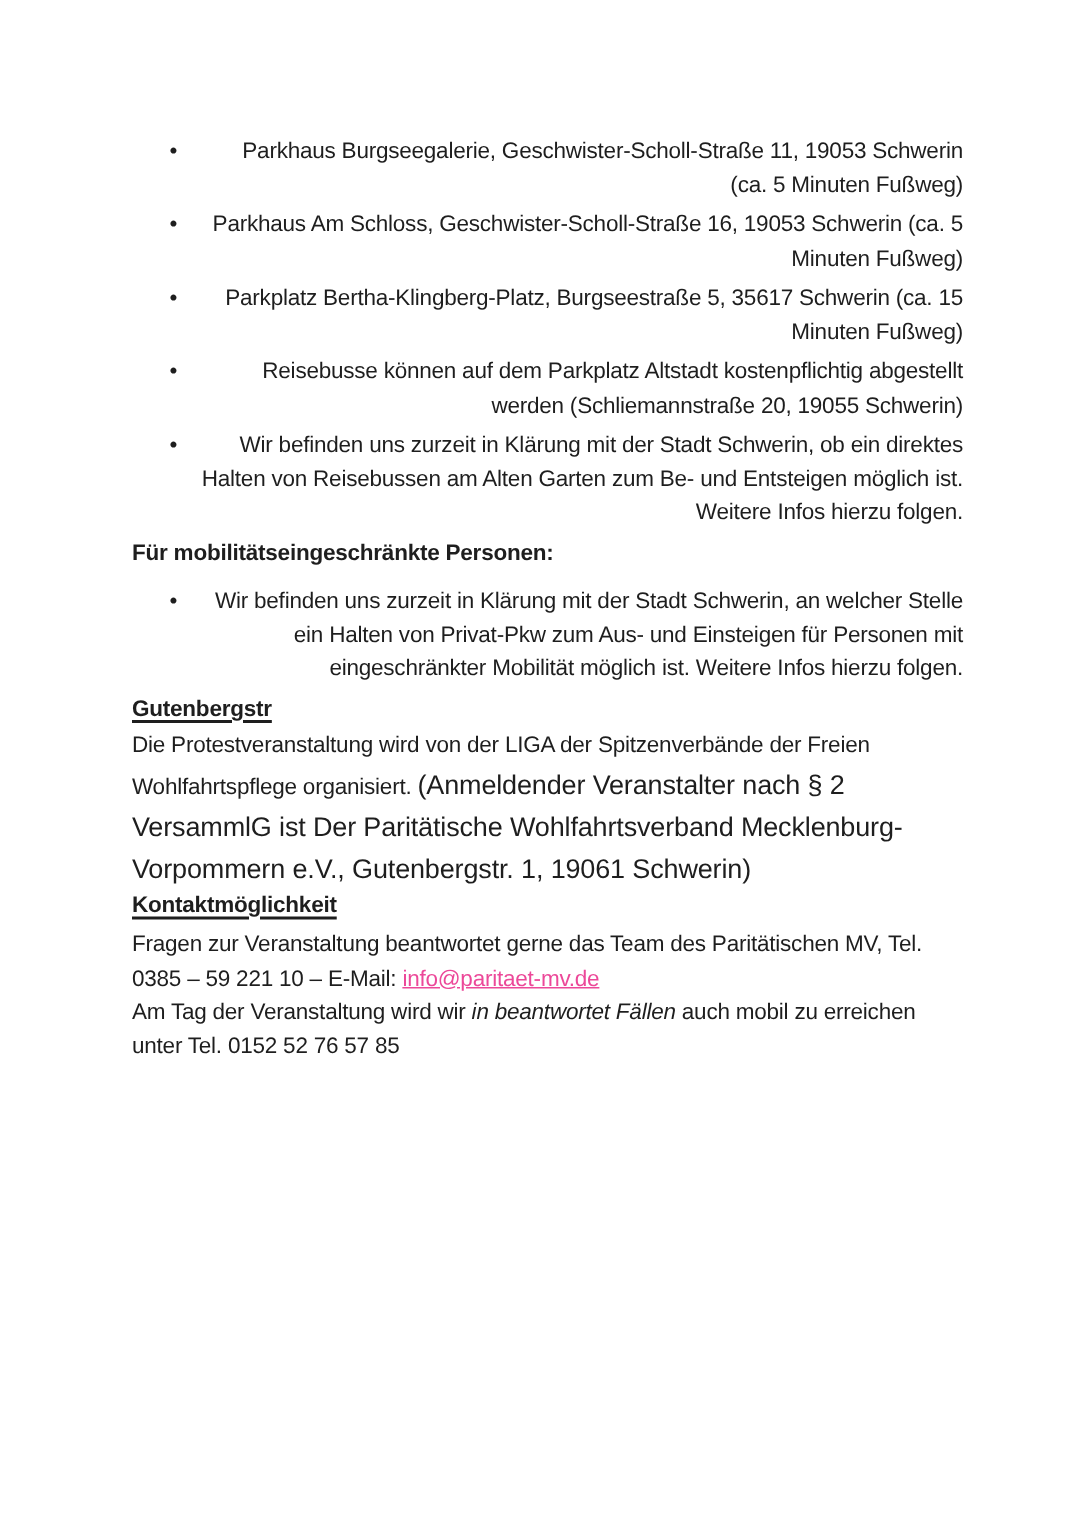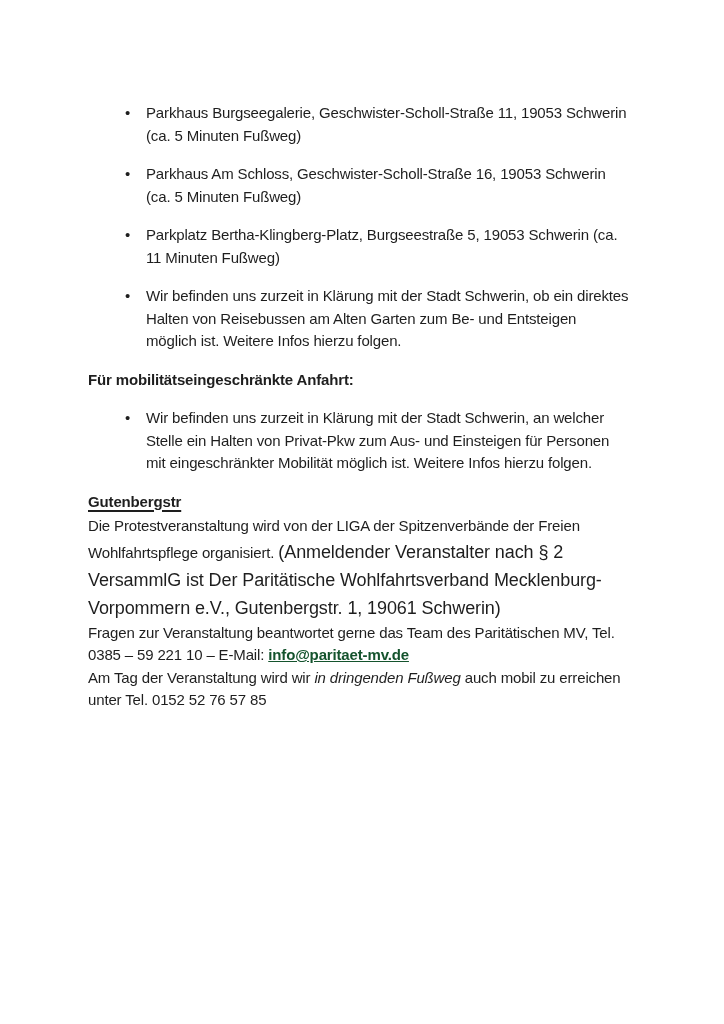--- a/index.html
+++ b/index.html
@@ -26,21 +26,22 @@
   .content { width: 558px; }
 
   ul.bullets {
     list-style: none;
     margin: 0;
     padding: 0 0 0 42px;
   }
   ul.bullets li {
     position: relative;
     max-width: 512px;
-    margin: 16px;
+    margin: 4px;
+    text-align: right;
   }
   ul.bullets li::before {
     content: "\2022";
     position: absolute;
     left: -21px;
     top: 0;
     color: #1e1e1e;
   }
 
   .h-bold {
@@ -63,59 +64,60 @@
 
   p.para { margin: 0; max-width: 558px; }
 
   .small {
     font-size: 18px;
     line-height: 28px;
     letter-spacing: -0.1px;
   }
 
   a.link {
-    color: #14532d;
+    color: #ec4899;
     text-decoration: underline;
     cursor: pointer;
-    font-weight: bold;
   }
   em { font-style: italic; }
 </style>
 </head>
 <body>
 
 <div class="page">
   <div class="content">
 
     <ul class="bullets mb10">
       <li>Parkhaus Burgseegalerie, Geschwister-Scholl-Straße 11, 19053 Schwerin (ca. 5 Minuten Fußweg)</li>
       <li>Parkhaus Am Schloss, Geschwister-Scholl-Straße 16, 19053 Schwerin (ca. 5 Minuten Fußweg)</li>
-      <li>Parkplatz Bertha-Klingberg-Platz, Burgseestraße 5, 19053 Schwerin (ca. 11 Minuten Fußweg)</li>
+      <li>Parkplatz Bertha-Klingberg-Platz, Burgseestraße 5, 35617 Schwerin (ca. 15 Minuten Fußweg)</li>
     </ul>
 
 
     <ul class="bullets mb4">
+      <li>Reisebusse können auf dem Parkplatz Altstadt kostenpflichtig abgestellt werden (Schliemannstraße 20, 19055 Schwerin)</li>
       <li>Wir befinden uns zurzeit in Klärung mit der Stadt Schwerin, ob ein direktes Halten von Reisebussen am Alten Garten zum Be- und Entsteigen möglich ist. Weitere Infos hierzu folgen.</li>
     </ul>
 
-    <p class="h-bold mb10">Für mobilitätseingeschränkte Anfahrt:</p>
+    <p class="h-bold mb10">Für mobilitätseingeschränkte Personen:</p>
 
     <ul class="bullets mb40">
       <li>Wir befinden uns zurzeit in Klärung mit der Stadt Schwerin, an welcher Stelle ein Halten von Privat-Pkw zum Aus- und Einsteigen für Personen mit eingeschränkter Mobilität möglich ist. Weitere Infos hierzu folgen.</li>
     </ul>
 
     <p class="h-underline">Gutenbergstr</p>
 
     <p class="para mb38">
       <span>Die Protestveranstaltung wird von der LIGA der Spitzenverbände der Freien Wohlfahrtspflege organisiert. </span><span class="small">(Anmeldender Veranstalter nach § 2 VersammlG ist Der Paritätische Wohlfahrtsverband Mecklenburg-Vorpommern e.V., Gutenbergstr. 1, 19061 Schwerin)</span>
     </p>
 
+    <p class="h-underline mb4">Kontaktmöglichkeit</p>
 
     <p class="para mb12">
       <span>Fragen zur Veranstaltung beantwortet gerne das Team des Paritätischen MV, Tel. 0385 – 59 221 10 – E-Mail: </span><a class="link">info@paritaet-mv.de</a>
     </p>
 
     <p class="para">
-      <span>Am Tag der Veranstaltung wird wir </span><em>in dringenden Fußweg</em><span> auch mobil zu erreichen unter Tel. 0152 52 76 57 85</span>
+      <span>Am Tag der Veranstaltung wird wir </span><em>in beantwortet Fällen</em><span> auch mobil zu erreichen unter Tel. 0152 52 76 57 85</span>
     </p>
 
   </div>
 </div>
 
 </body></html>

